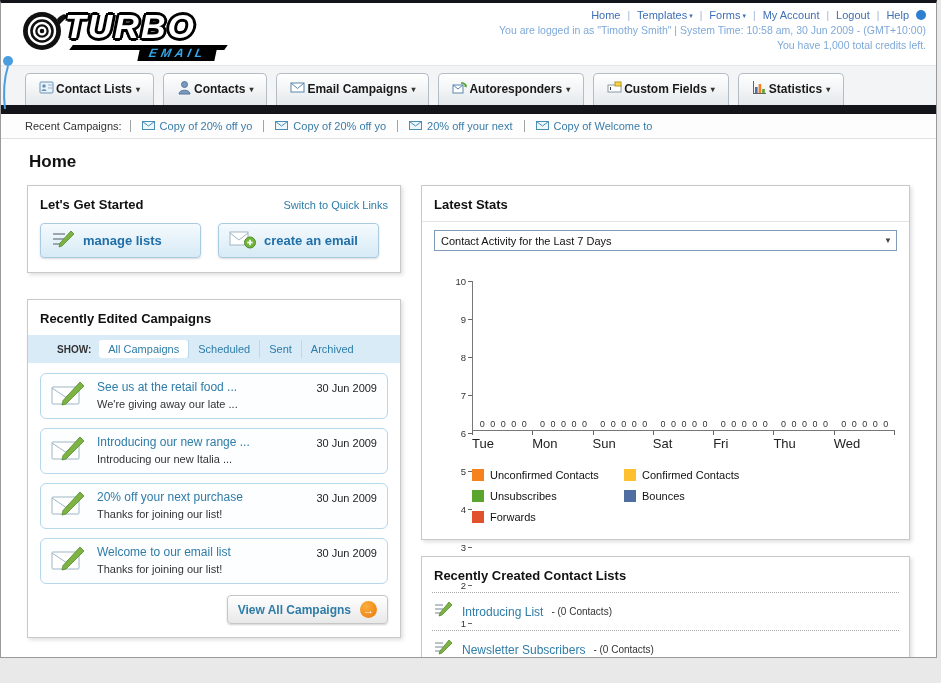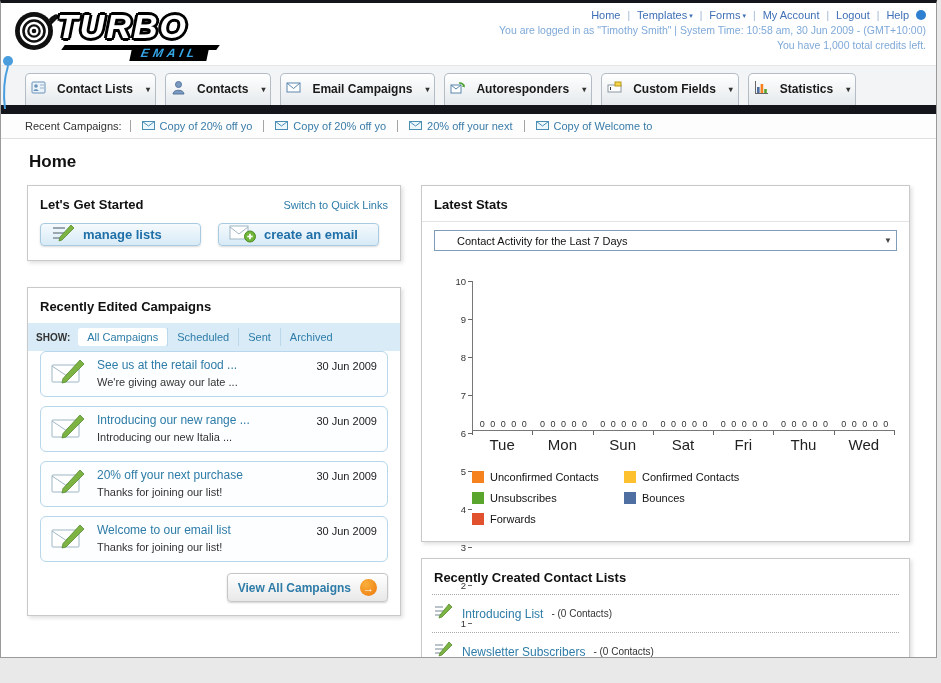--- a/index.html
+++ b/index.html
@@ -13,21 +13,21 @@
   .canvas {
     position:absolute; top:0; left:0;
     width:937px; height:658px;
     background:#fff;
     border:1px solid #9a9a9a;
     border-top:3px solid #14141b;
     overflow:hidden;
   }
   
   .topbar { position:relative; height:62px; background:#fff; }
-  .logo { position:absolute; left:12px; top:2px; width:240px; height:56px; cursor:pointer; }
+  .logo { position:absolute; left:20px; top:2px; width:240px; height:56px; cursor:pointer; }
   .logo-swoosh { position:absolute; left:0; top:4px; }
   .logo-title {
     position:absolute; left:44px; top:2px;
     font-size:34px; font-weight:bold; font-style:italic; letter-spacing:2px;
     color:#fff;
     text-shadow:-2px -2px 0 #000,2px -2px 0 #000,-2px 2px 0 #000,2px 2px 0 #000,0 3px 0 #000,3px 0 0 #000,-3px 0 0 #000,0 -3px 0 #000;
   }
   .logo-underline { position:absolute; left:50px; top:40px; width:155px; height:5px; background:#000; transform:skewX(-35deg); }
   .logo-sub {
     position:absolute; left:118px; top:40px;
@@ -39,25 +39,25 @@
   .top-right { position:absolute; right:10px; top:6px; text-align:right; }
   .top-links { display:flex; justify-content:flex-end; align-items:center; gap:7px; font-size:11px; }
   .tlink { color:#3f6fb5; cursor:pointer; white-space:nowrap; }
   .tlink .caret { font-size:7px; color:#3f6fb5; margin-left:2px; vertical-align:1px; }
   .sep { color:#9db4d2; font-size:10px; }
   .help-dot { width:10px; height:10px; border-radius:50%; background:#2f7fd0; display:inline-block; }
   .session, .credits { margin-top:3px; font-size:10.5px; color:#7fa9d9; }
   
   .tabbar { background:#f3f4f6; border-top:1px solid #e6e6e6; padding:7px 10px 0 24px; display:flex; align-items:flex-end; }
   .tab {
-    display:flex; align-items:center; gap:11px;
+    display:flex; align-items:center; gap:2px;
     background:linear-gradient(#ffffff,#e5e9ec);
     border:1px solid #b4bdc5; border-bottom:none;
     border-radius:5px 5px 0 0;
-    padding:6px 5px 7px; margin-right:9px;
+    padding:6px 13px 7px; margin-right:9px;
     font-size:12px; font-weight:bold; color:#1a1a1a;
     cursor:pointer; white-space:nowrap;
   }
   .tab .caret { font-size:8px; color:#333; margin-left:2px; }
   .navbase { height:9px; background:#14141b; }
   
   .activity {
     display:flex; align-items:center;
     background:#fdfdfd; border-bottom:1px solid #e0e0e0;
     padding:6px 0 6px 24px; font-size:11px;
@@ -74,29 +74,29 @@
   .panel-head { display:flex; justify-content:space-between; align-items:center; padding:11px 12px 9px; }
   .panel-title { font-weight:bold; font-size:13px; color:#111; }
   .panel-head.lined { border-bottom:1px solid #e4e4e4; }
   .panel-head.dotted { border-bottom:1px dotted #a8a8a8; margin:0 10px; padding:11px 2px 9px; }
   .switch-link { font-size:11px; color:#2e7ca8; cursor:pointer; }
   
   .gs-panel { margin-bottom:26px; }
   .gs-buttons { display:flex; gap:17px; padding:2px 12px 14px; }
   .gs-btn {
     display:inline-flex; align-items:center; gap:8px;
-    width:161px; height:23px; padding:0 10px;
+    width:161px; height:35px; padding:0 10px;
     border:1px solid #a9cbe2; border-radius:4px;
     background:linear-gradient(#f5fafd,#d7eaf6);
     box-shadow:0 1px 2px rgba(0,0,0,.15);
     color:#1f6fa8; font-weight:bold; font-size:13px;
     cursor:pointer; font-family:inherit;
   }
   
-  .filters { display:flex; align-items:center; background:#d8ebf7; padding:5px 8px; font-size:11px; }
+  .filters { display:flex; align-items:center; background:#d8ebf7; padding:5px 29px; font-size:11px; margin-bottom:10px; }
   .show-label { font-weight:bold; font-size:10px; color:#333; margin-right:8px; }
   .filter { color:#2e7ca8; padding:3px 9px; cursor:pointer; }
   .filter.active { background:#fff; border-radius:3px; }
   .filter + .filter { border-left:1px solid #bcd9ec; }
   .camp-list { padding:0 12px; }
   .camp-item {
     display:flex; align-items:center; gap:10px;
     border:1px solid #b7d7ea; border-radius:6px;
     padding:6px 10px; margin-bottom:9px; background:#fdfeff;
     cursor:pointer;
@@ -118,32 +118,32 @@
     background:radial-gradient(circle at 35% 30%, #fbb03b, #ef8518 75%);
     color:#fff; display:inline-flex; align-items:center; justify-content:center;
     font-size:11px; font-weight:bold;
   }
   
   .stats-panel { margin-bottom:16px; }
   .select-row { padding:8px 12px 4px; }
   .stats-select {
     display:flex; align-items:center; justify-content:space-between;
     border:1px solid #7f9db9; background:#fff;
-    height:21px; padding:0 4px 0 22px; font-size:11px; color:#111; cursor:pointer;
+    height:21px; padding:0 4px 0 6px; font-size:11px; color:#111; cursor:pointer;
   }
   .sel-arrow { font-size:8px; color:#444; }
   .chart { padding:26px 14px 16px 30px; }
   .chart-body { display:flex; }
   .y-axis { width:20px; height:150px; display:flex; flex-direction:column; justify-content:space-between; align-items:flex-end; transform:translateY(-4px);gap:29px; }
   .ytick { display:flex; align-items:center; gap:2px; font-size:9.5px; color:#333; line-height:9px; }
   .ytick::after { content:""; width:4px; height:1px; background:#666; }
   .plot { flex:1; height:150px; border-left:1px solid #777; border-bottom:1px solid #777; display:flex; align-items:flex-end; }
   .dgroup { flex:1; text-align:center; font-size:9px; color:#333; word-spacing:3px; white-space:nowrap; overflow:hidden; padding-bottom:1px; }
   .x-axis { margin-left:20px; display:flex; }
-  .xlab { flex:1; text-align:center; font-size:15px; color:#222; padding-top:5px; position:relative; }
+  .xlab { flex:1; text-align:left; font-size:13px; color:#222; padding-top:5px; position:relative; }
   .xlab::before { content:""; position:absolute; left:0; top:0; width:1px; height:4px; background:#666; }
   .x-axis::after { content:""; width:1px; height:4px; background:#666; }
   .legend { margin:18px 0 0 20px; display:flex; flex-wrap:wrap; row-gap:9px; }
   .lgitem { width:152px; display:flex; align-items:flex-end; }
   .lgswatch { width:12px; height:12px; margin-right:6px; flex:none; }
   .lglabel { font-size:11px; color:#111; white-space:nowrap; }
   
   .cl-item { display:flex; align-items:center; gap:8px; margin:0 10px; padding:8px 2px; border-bottom:1px dotted #a8a8a8; }
   .cl-link { color:#2e7ca8; font-size:12px; cursor:pointer; }
   .cl-suffix { color:#333; font-size:10px; }

